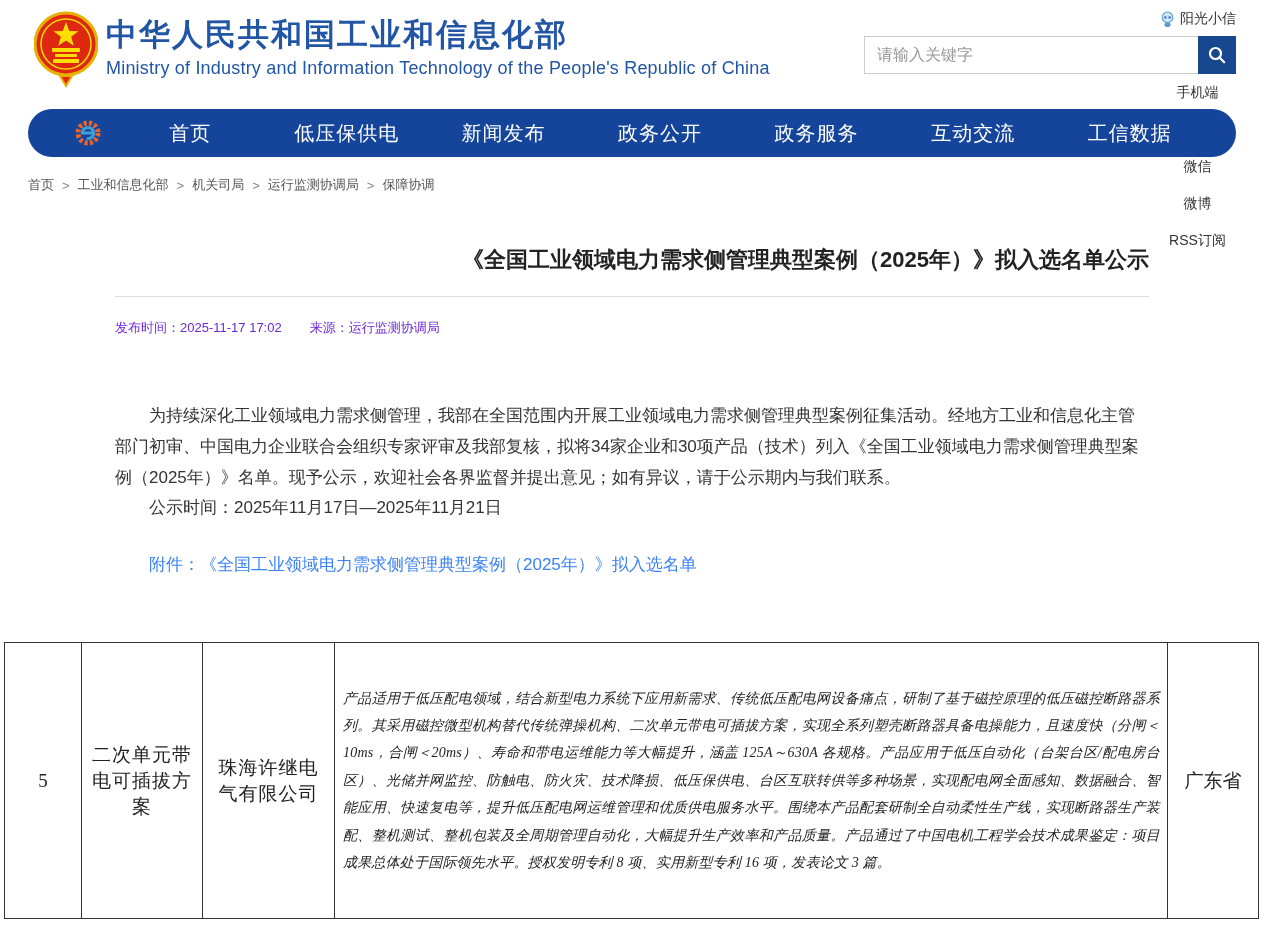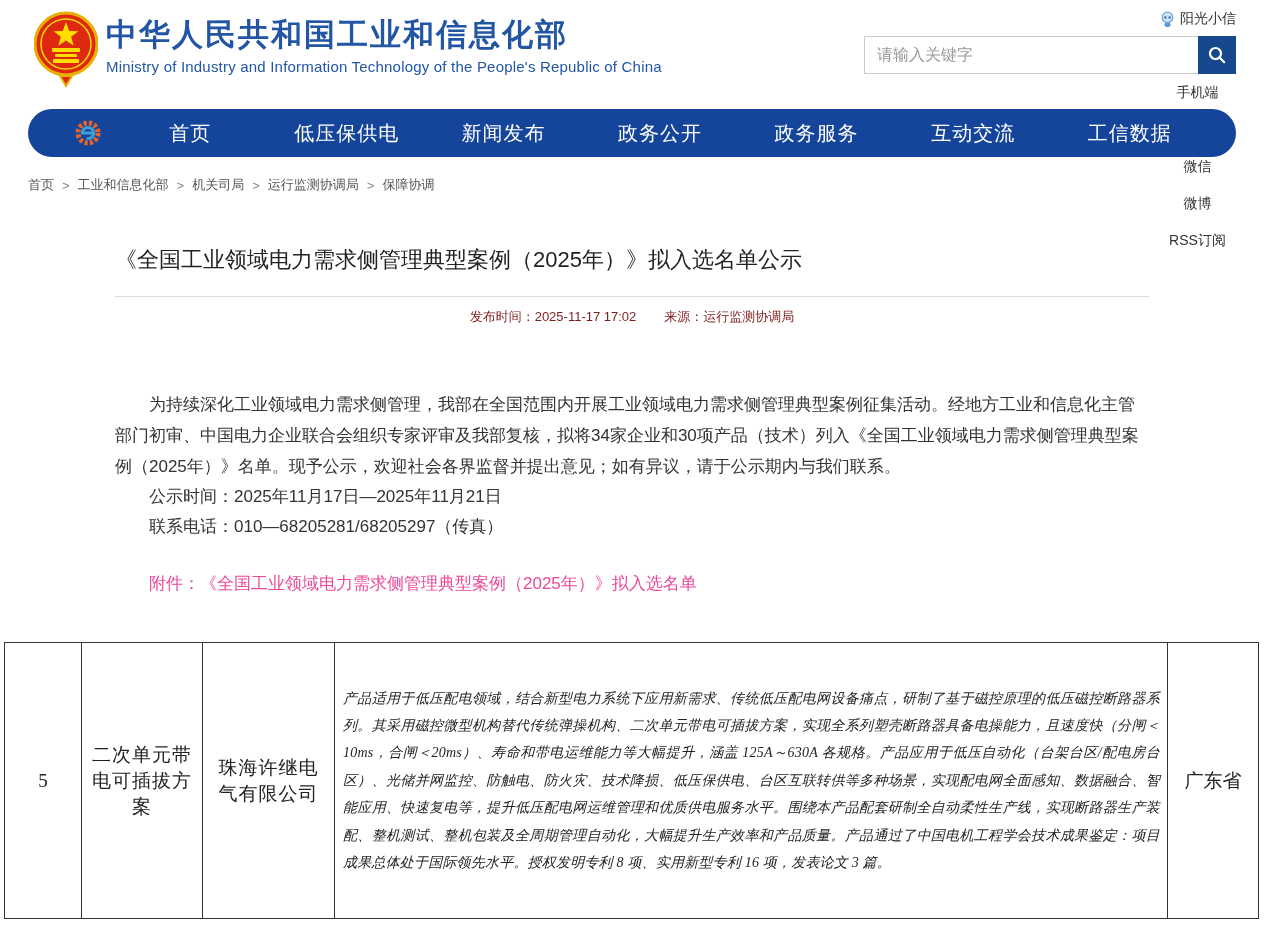--- a/index.html
+++ b/index.html
@@ -5,21 +5,21 @@
   * { margin:0; padding:0; box-sizing:border-box; }
   html,body { background:#fff; }
   body { font-family:"Liberation Sans", sans-serif; }
   .page { position:relative; width:1264px; height:932px; background:#fff; overflow:hidden; margin:0 auto;border-radius:17px; }
 
   
   .site-header { position:absolute; top:0; left:0; width:100%; height:100px; background:#fff; }
   .emblem { position:absolute; left:34px; top:10px; width:64px; height:78px; }
   .site-title-block { position:absolute; left:106px; top:16px; }
   .site-title { font-size:31px; font-weight:bold; color:#2256a5; letter-spacing:2px; line-height:38px; }
-  .site-subtitle { font-size:15px; color:#2256a5; margin-top:4px; letter-spacing:0.2px; }
+  .site-subtitle { font-size:18px; color:#2256a5; margin-top:4px; letter-spacing:0.2px; }
 
   .top-links { position:absolute; right:28px; top:10px; display:flex; align-items:center; gap:19px; font-size:14px; color:#333;flex-direction:column; }
   .top-links .tl { color:#333; cursor:pointer; display:flex; align-items:center; gap:4px; white-space:nowrap; }
   .mascot { width:17px; height:17px; display:inline-block; }
 
   .search-wrap { position:absolute; right:28px; top:36px; width:372px; height:38px; display:flex; }
   .search-input { flex:1; height:38px; border:1px solid #ccc; border-right:none; padding:0 12px; font-size:16px; color:#701a75; outline:none; font-family:"Liberation Sans",sans-serif; }
   .search-input::placeholder { color:#999; }
   .search-btn { width:38px; height:38px; background:#16478f; border:none; cursor:pointer; display:flex; align-items:center; justify-content:center; }
 
@@ -32,28 +32,28 @@
 
   
   .breadcrumb { position:absolute; left:28px; top:176px; font-size:13px; color:#555; display:flex; gap:8px; align-items:center; }
   .crumb { display:flex; gap:8px; align-items:center; }
   .crumb a { color:#555; cursor:pointer; text-decoration:none; }
   .crumb .sep { color:#888; }
   .crumb:last-child .sep { display:none; }
 
   
   .article { position:absolute; left:115px; width:1034px; top:244px; }
-  .article-title { text-align:left; font-size:22px; font-weight:normal; color:#222; line-height:32px; }
+  .article-title { text-align:right; font-size:22px; font-weight:bold; color:#222; line-height:32px; }
   .article-divider { border-bottom:1px solid #dcdcdc; margin-top:20px; }
-  .article-meta { text-align:center; font-size:13px; color:#7f1d1d; margin-top:11px; }
+  .article-meta { text-align:left; font-size:13px; color:#6d28d9; margin-top:22px; }
   .article-meta .meta-gap { display:inline-block; width:28px; }
   .article-body { margin-top:63px; font-size:17px; color:#333; line-height:31px; }
   .article-body p { text-indent:2em; }
   .contact-line { text-indent:2em; font-size:17px; color:#333; line-height:30px; }
-  .attachment-line { text-indent:2em; font-size:17px; color:#ec4899; line-height:30px; margin-top:27px; }
+  .attachment-line { text-indent:2em; font-size:17px; color:#3b82f6; line-height:30px; margin-top:27px; }
 
   
   .att-table { position:absolute; left:4px; top:642px; width:1254px; border-collapse:collapse; table-layout:fixed;
                font-family:"Liberation Serif", serif; color:#222; }
   .att-table td { border:1.5px solid #333; vertical-align:middle; }
   .att-table .c-idx   { width:77px;  text-align:center; font-size:19px; }
   .att-table .c-name  { width:121px; text-align:center; font-size:19px; letter-spacing:1px; padding:0 9px; }
   .att-table .c-comp  { width:132px; text-align:center; font-size:19px; letter-spacing:1px; padding:0 10px; }
   .att-table .c-desc  { width:833px; font-size:14px; line-height:27.4px; padding:3px 7px 3px 8px; text-align:justify; letter-spacing:0.2px;font-style:italic; }
   .att-table .c-prov  { width:91px;  text-align:center; font-size:19px; }
@@ -152,21 +152,20 @@
 
   <div class="article">
     <h1 class="article-title">《全国工业领域电力需求侧管理典型案例（2025年）》拟入选名单公示</h1>
     <div class="article-divider"></div>
     <div class="article-meta">
       <span>发布时间：2025-11-17 17:02</span><span class="meta-gap"></span><span>来源：运行监测协调局</span>
     </div>
     <div class="article-body">
       <p>为持续深化工业领域电力需求侧管理，我部在全国范围内开展工业领域电力需求侧管理典型案例征集活动。经地方工业和信息化主管部门初审、中国电力企业联合会组织专家评审及我部复核，拟将34家企业和30项产品（技术）列入《全国工业领域电力需求侧管理典型案例（2025年）》名单。现予公示，欢迎社会各界监督并提出意见；如有异议，请于公示期内与我们联系。</p>
       <div class="contact-line">公示时间：2025年11月17日—2025年11月21日</div>
-      <div class="contact-line">联系电话：010—68205281/68205297（传真）</div>
       <div class="attachment-line">附件：《全国工业领域电力需求侧管理典型案例（2025年）》拟入选名单</div>
     </div>
   </div>
 
   <table class="att-table">
     <tbody>
       <tr class="att-row">
         <td class="c-idx">5</td>
         <td class="c-name">二次单元带电可插拔方案</td>
         <td class="c-comp">珠海许继电气有限公司</td>

